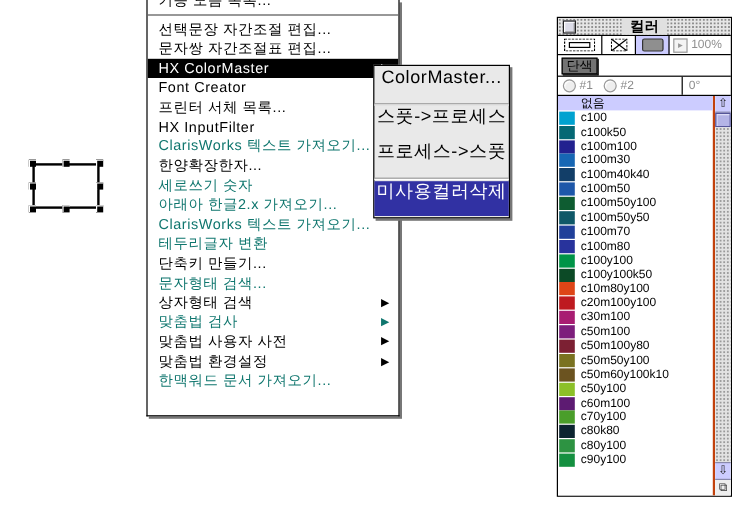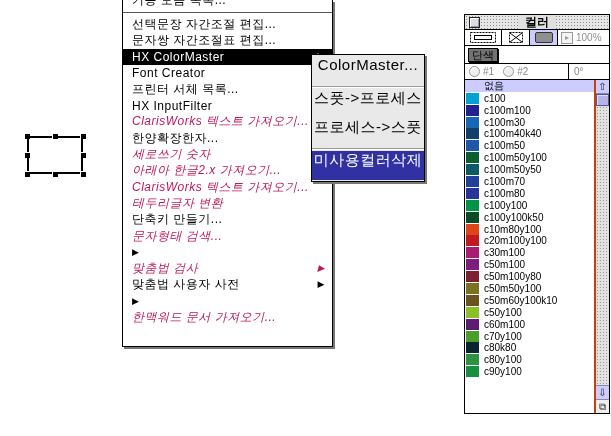--- a/index.html
+++ b/index.html
@@ -14,21 +14,21 @@
   .h-nw{left:-5px;top:-5px}.h-n{left:50%;margin-left:-3px;top:-5px}.h-ne{right:-5px;top:-5px}
   .h-w{left:-5px;top:50%;margin-top:-3px}.h-e{right:-5px;top:50%;margin-top:-3px}
   .h-sw{left:-5px;bottom:-5px}.h-s{left:50%;margin-left:-3px;bottom:-5px}.h-se{right:-5px;bottom:-5px}
 
   
   .menu{position:absolute;left:122px;top:0;width:211px;height:347px;background:#fff;
     border:1px solid #000;border-top:none;box-sizing:border-box;
     box-shadow:2px 2px 0 #777;overflow:hidden;padding-top:0;}
   .menu-item{height:16.3px;display:flex;align-items:center;justify-content:space-between;
     padding:0 7px 0 9px;font-size:12px;letter-spacing:0.5px;color:#000;white-space:nowrap;overflow:hidden;}
-  .menu-item.disabled{color:#be185d;font-style:italic;}
+  .menu-item.disabled{color:#0f766e;}
   .menu-item.highlighted{background:#000;color:#fff;}
   .menu-item .arrow{font-size:9px;line-height:1;}
   .menu-item.partial{height:9px;align-items:flex-start;overflow:hidden;}
   .menu-item.partial span{display:block;margin-top:-8px;line-height:16px;}
   .menu-sep{height:1px;background:#555;margin:3px 0;}
 
   
   .submenu{position:absolute;left:311px;top:54px;width:114px;background:#E9E9E9;
     border:1px solid #000;box-shadow:2px 2px 0 #777;box-sizing:border-box;padding:1px 0;}
   .submenu-item{height:29px;line-height:17px;text-align:center;font-size:15px;letter-spacing:0.5px;color:#000;white-space:nowrap;}
@@ -135,31 +135,33 @@
       <div class="menu-item disabled">
         <span>테두리글자 변환</span>
       </div>
       <div class="menu-item">
         <span>단축키 만들기...</span>
       </div>
       <div class="menu-item disabled">
         <span>문자형태 검색...</span>
       </div>
       <div class="menu-item">
+        <span>상자형태 검색</span>
         <span class="arrow">▶</span>
       </div>
       <div class="menu-item disabled">
         <span>맞춤법 검사</span>
         <span class="arrow">▶</span>
       </div>
       <div class="menu-item">
         <span>맞춤법 사용자 사전</span>
         <span class="arrow">▶</span>
       </div>
       <div class="menu-item">
+        <span>맞춤법 환경설정</span>
         <span class="arrow">▶</span>
       </div>
       <div class="menu-item disabled">
         <span>한맥워드 문서 가져오기...</span>
       </div>
     </div>
 </div>
 
 <div class="submenu">
   <div id="submenu-items">
@@ -216,20 +218,24 @@
   <div class="list-area">
     <div class="color-list" id="color-list">
       <div class="none-row">
         <span>없음</span>
       </div>
     <div class="color-row">
           <div class="swatch" style="background: rgb(0, 162, 208);"></div>
           <span>c100</span>
         </div>
         <div class="color-row">
+          <div class="swatch" style="background: rgb(5, 104, 116);"></div>
+          <span>c100k50</span>
+        </div>
+        <div class="color-row">
           <div class="swatch" style="background: rgb(34, 33, 143);"></div>
           <span>c100m100</span>
         </div>
         <div class="color-row">
           <div class="swatch" style="background: rgb(23, 103, 180);"></div>
           <span>c100m30</span>
         </div>
         <div class="color-row">
           <div class="swatch" style="background: rgb(18, 62, 104);"></div>
           <span>c100m40k40</span>

